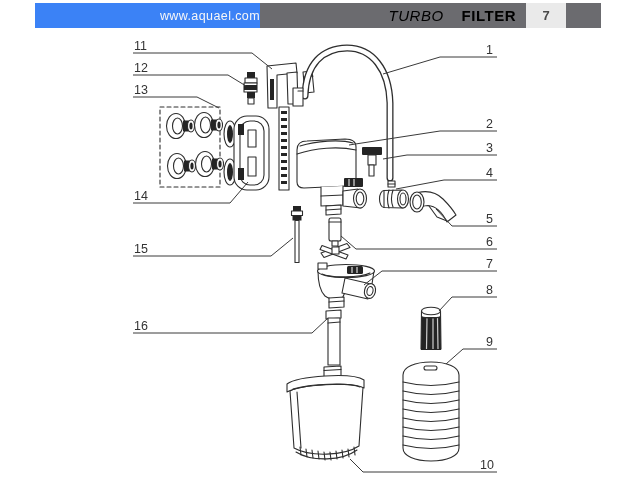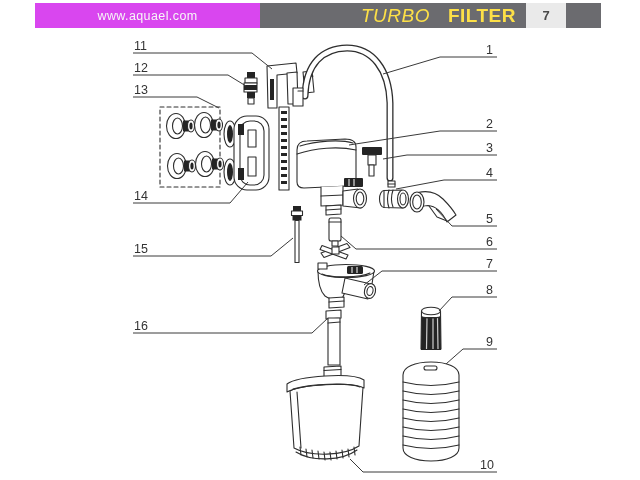--- a/index.html
+++ b/index.html
@@ -2,27 +2,27 @@
 <html><head>
 <meta charset="utf-8">
 <style>
   html,body { margin:0; padding:0; background:#ffffff; }
   .page {
     position:relative; width:640px; height:480px; background:#ffffff;
     font-family:"Liberation Sans", sans-serif; overflow:hidden;
   }
   .header { position:absolute; left:35px; top:3px; height:25px; display:flex; z-index:5; }
   .h-left {
-    width:225px; background:#d946ef; color:#f7f7f7; display:flex;
-    align-items:center; justify-content:center; font-size:12.5px; letter-spacing:0.4px;
+    width:225px; background:#3b82f6; color:#f7f7f7; display:flex;
+    align-items:center; justify-content:flex-end; font-size:12.5px; letter-spacing:0.4px;
   }
   .h-mid {
-    width:266px; background:#6b6b6f; color:#fde047; display:flex;
+    width:266px; background:#6b6b6f; color:#000000; display:flex;
     align-items:center; justify-content:flex-end; padding-right:10px; box-sizing:border-box;
-    font-size:19px; letter-spacing:0.5px;
+    font-size:15px; letter-spacing:0.5px;
   }
   .brand-light { font-style:italic; font-weight:normal; }
   .brand-bold  { font-weight:bold; margin-left:18px; }
   .h-page {
     width:40px; background:#eaeaea; color:#4a4a4a; display:flex;
     align-items:center; justify-content:center; font-size:13px; font-weight:bold;
   }
   .h-end { width:35px; background:#6b6b6f; }
   svg.diagram { position:absolute; left:0; top:0; }
   .ln { stroke:#2e2e2e; stroke-width:1.1; fill:none; stroke-linejoin:round; stroke-linecap:round; }

